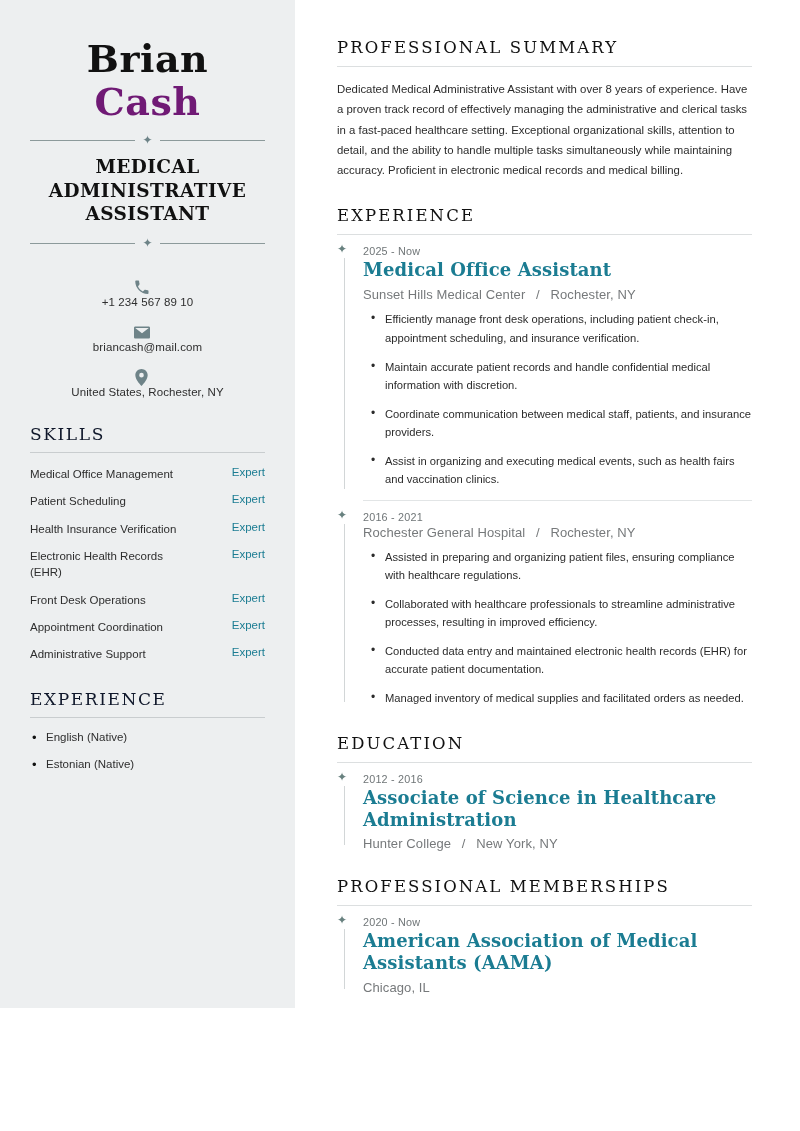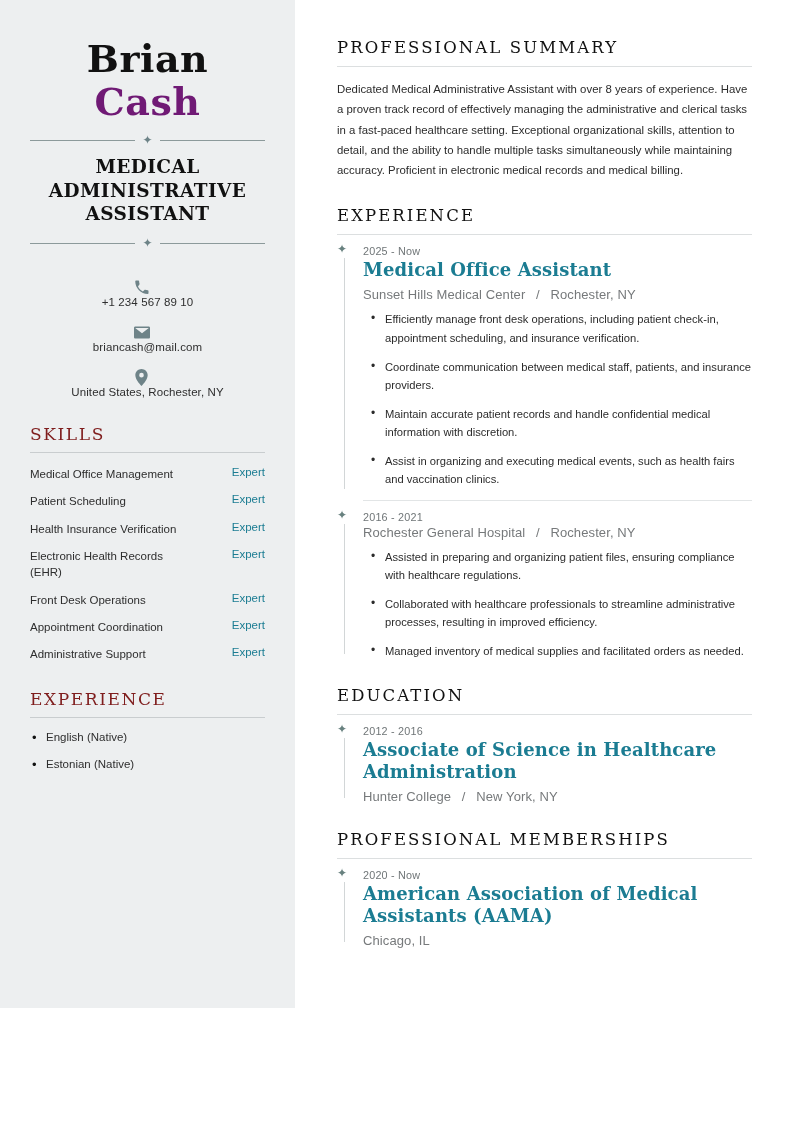--- a/index.html
+++ b/index.html
@@ -84,21 +84,21 @@
   .contact-text {
     font-size: 11.5px;
     color: #2e2e2e;
     letter-spacing: 0.1px;
   }
 
   .side-heading {
     font-family: "DejaVu Serif", "Liberation Serif", serif;
     font-size: 17px;
     font-weight: normal;
-    color: #7f1d1d;
+    color: #0f172a;
     letter-spacing: 1.6px;
     margin-top: 26px;
   }
   .side-rule {
     height: 1px;
     background: #c9cdcf;
     margin-top: 8px;
     margin-bottom: 13px;
   }
 
@@ -353,39 +353,40 @@
         <span class="tl-star">✦</span>
         <div class="entry-date">2025 - Now</div>
         <div class="entry-title">Medical Office Assistant</div>
         <div class="entry-meta">
           <span>Sunset Hills Medical Center</span>
           <span class="sep">/</span>
           <span>Rochester, NY</span>
         </div>
         <ul class="bullets">
           <li>Efficiently manage front desk operations, including patient check-in, appointment scheduling, and insurance verification.</li>
+          <li>Maintain accurate patient records and handle confidential medical information with discretion.</li>
           <li>Coordinate communication between medical staff, patients, and insurance providers.</li>
-          <li>Maintain accurate patient records and handle confidential medical information with discretion.</li>
           <li>Assist in organizing and executing medical events, such as health fairs and vaccination clinics.</li>
         </ul>
       </div>
       <div class="entry-divider"></div>
 
       <div class="entry last">
         <span class="tl-line"></span>
         <span class="tl-star">✦</span>
         <div class="entry-date">2016 -  2021</div>
         <div class="entry-meta">
           <span>Rochester General Hospital</span>
           <span class="sep">/</span>
           <span>Rochester, NY</span>
         </div>
         <ul class="bullets">
           <li>Assisted in preparing and organizing patient files, ensuring compliance with healthcare regulations.</li>
           <li>Collaborated with healthcare professionals to streamline administrative processes, resulting in improved efficiency.</li>
+          <li>Conducted data entry and maintained electronic health records (EHR) for accurate patient documentation.</li>
           <li>Managed inventory of medical supplies and facilitated orders as needed.</li>
         </ul>
       </div>
     </section>
 
     <section class="section">
       <h2 class="main-heading">EDUCATION</h2>
       <div class="main-rule"></div>
 
       <div class="entry last">

